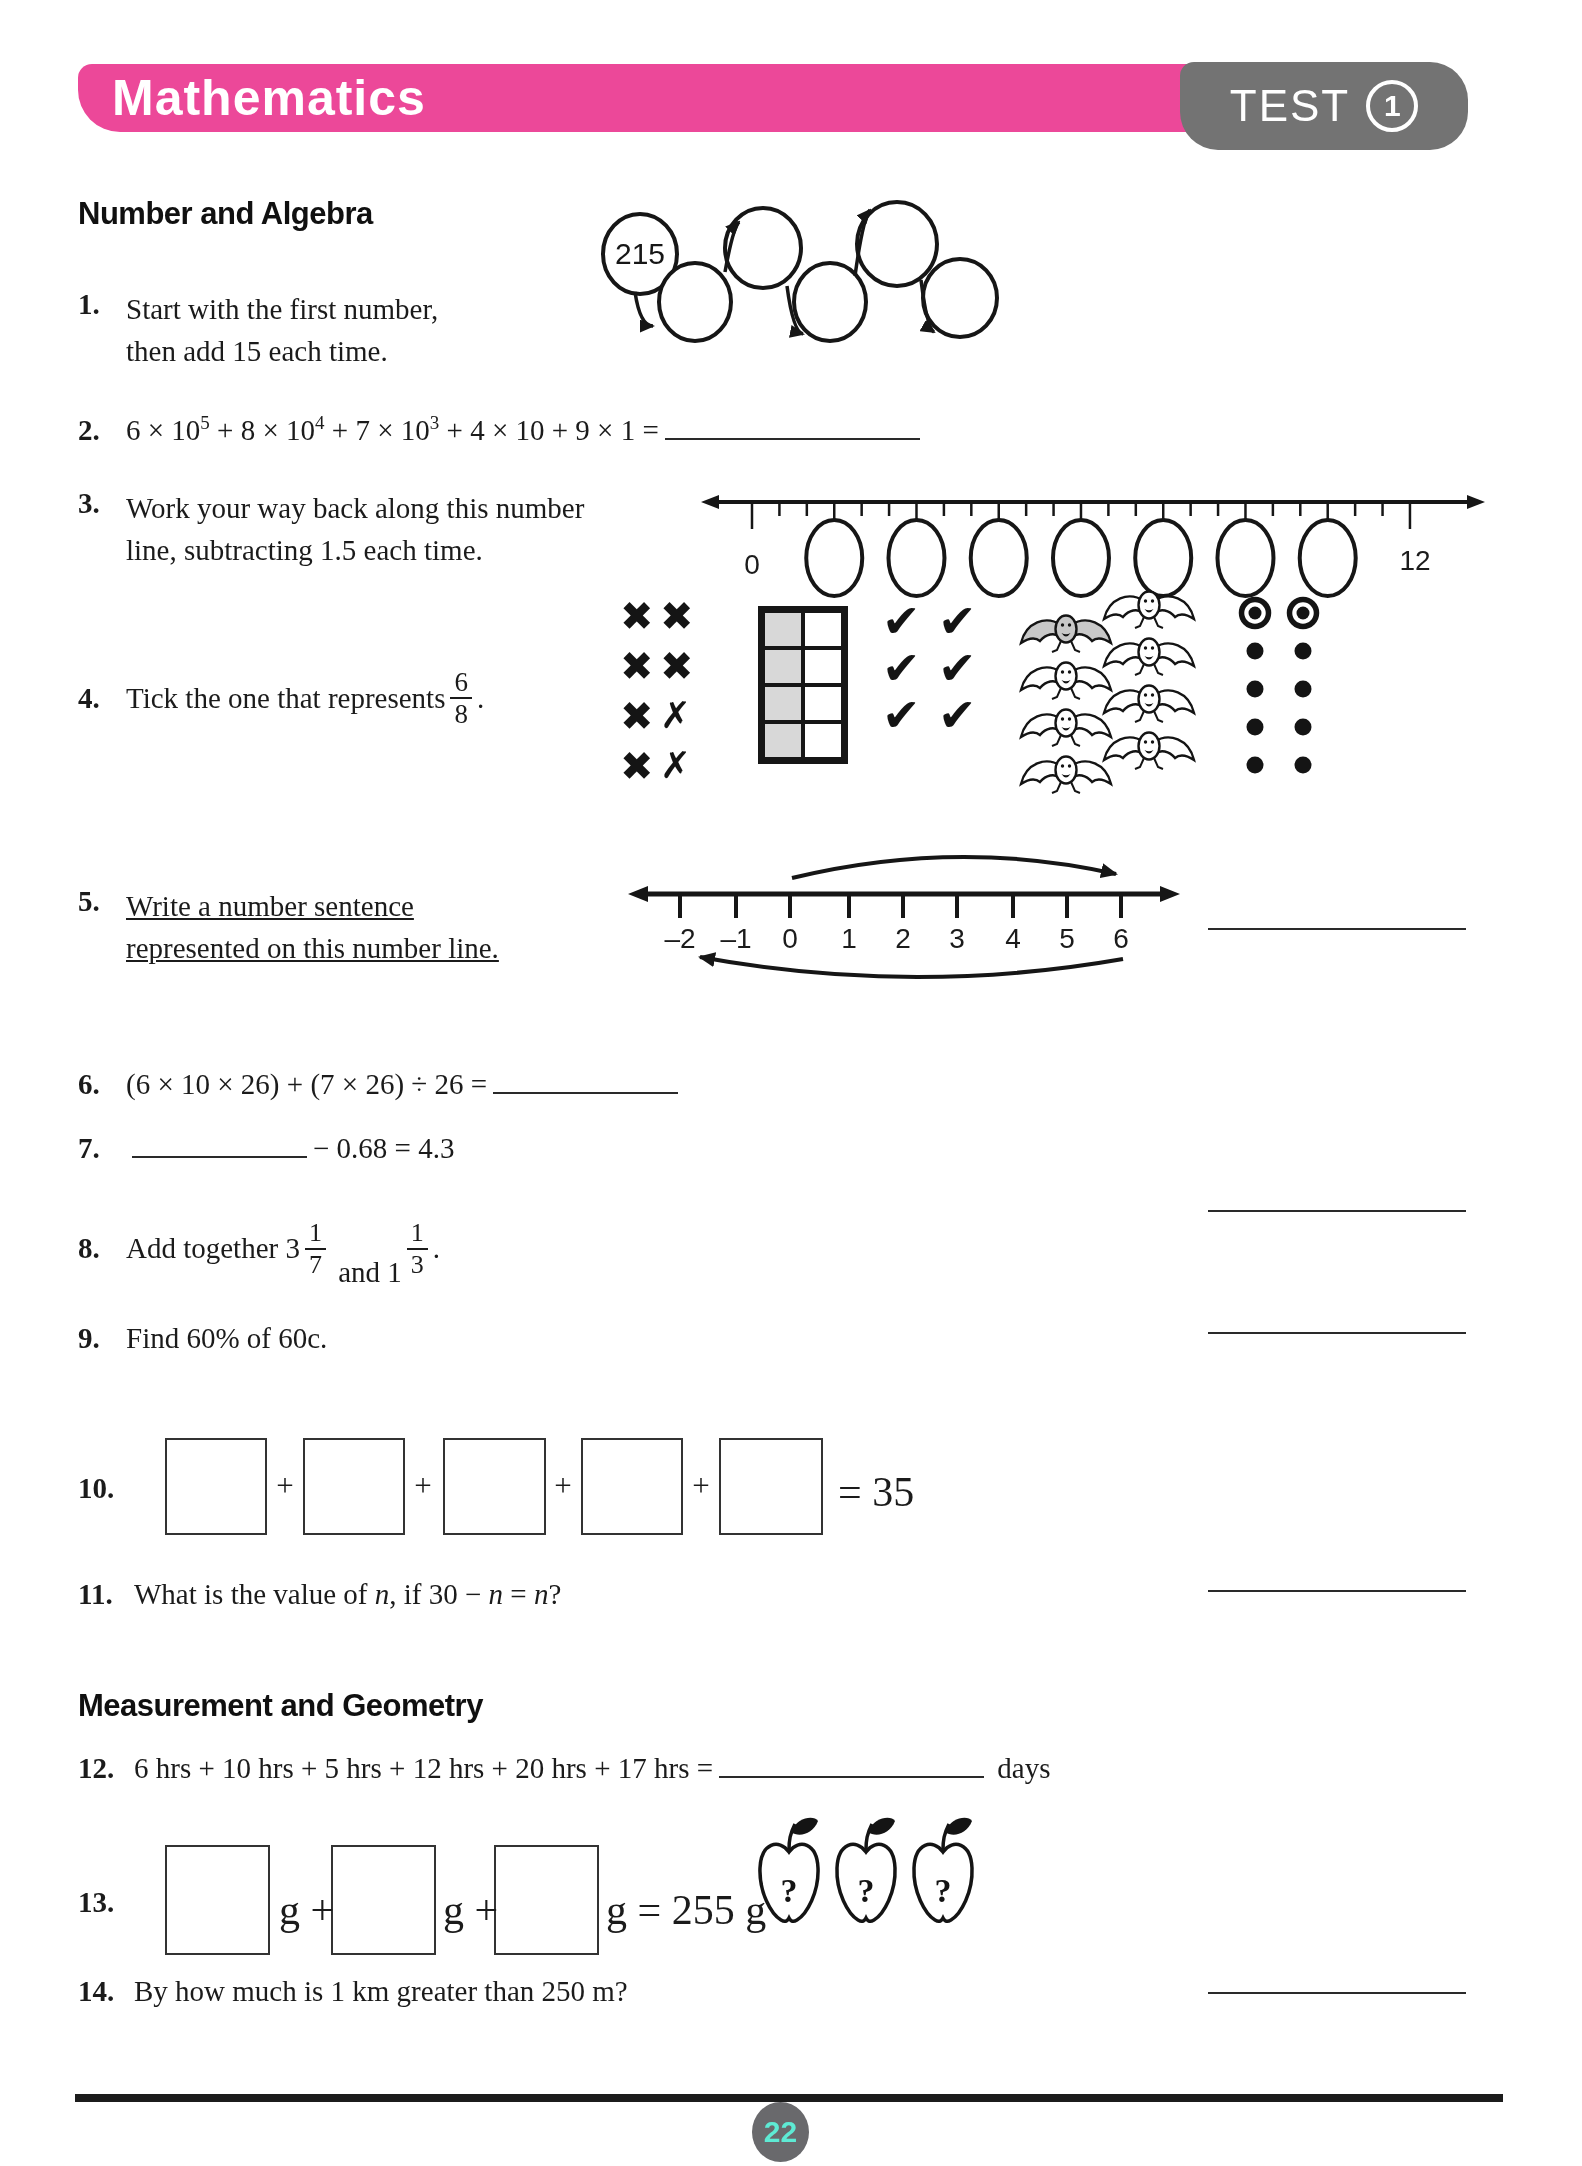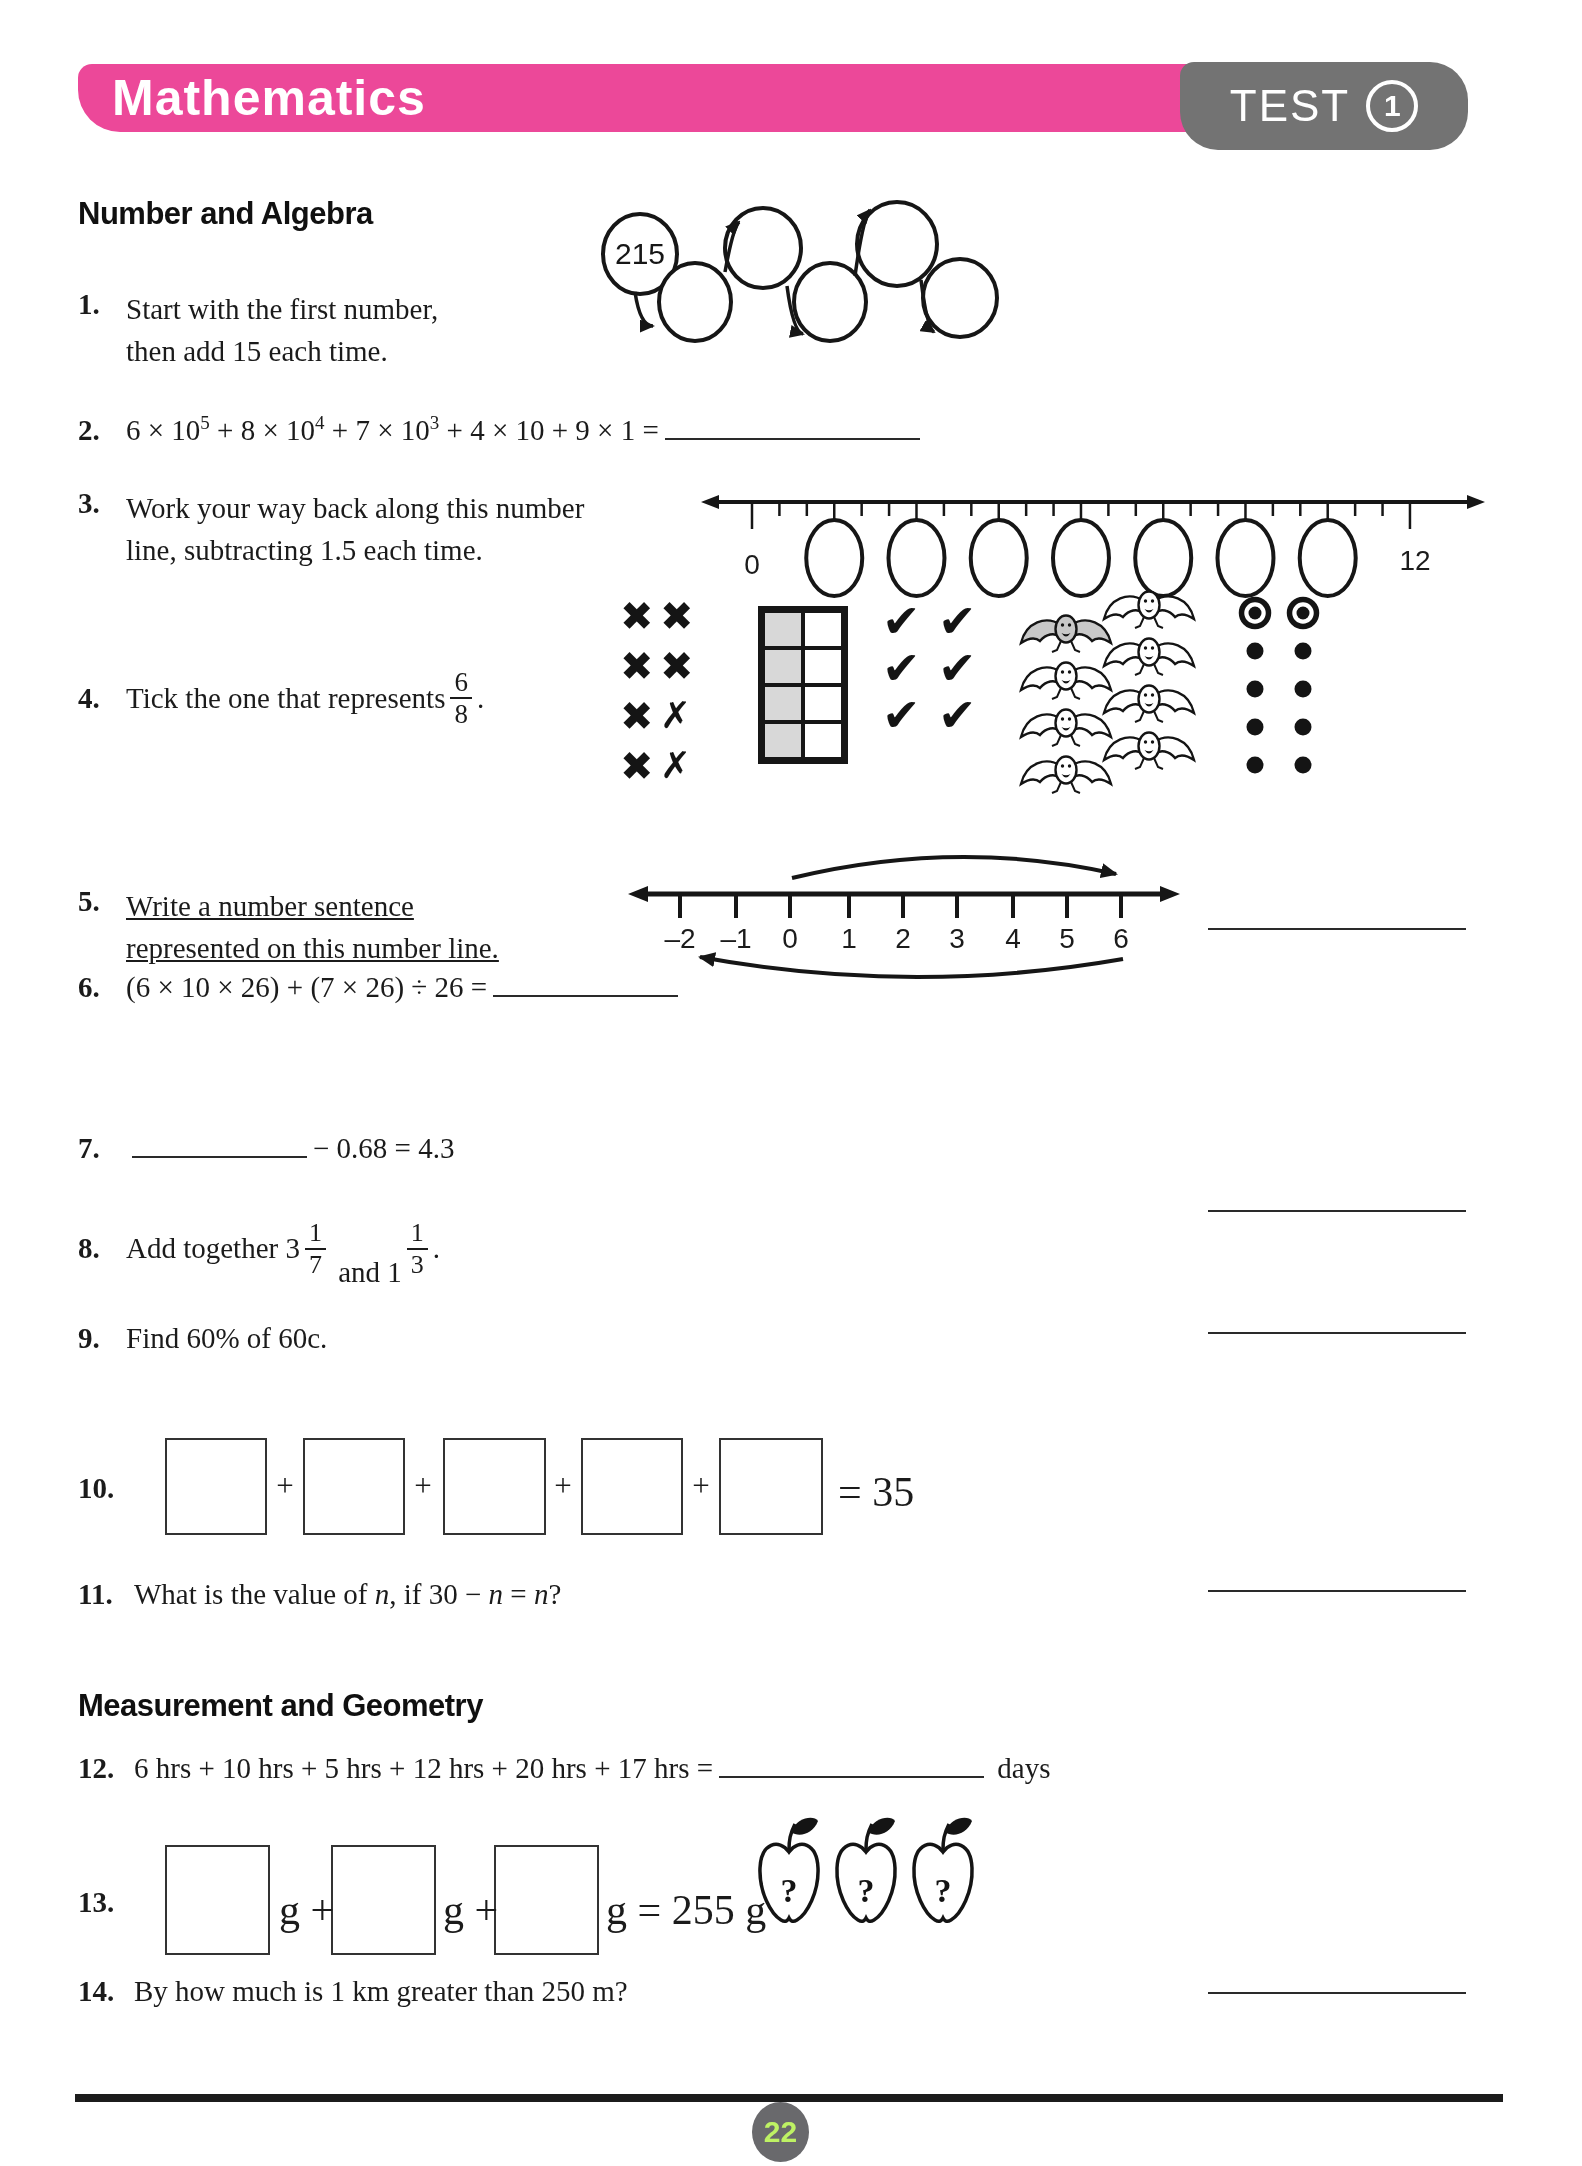--- a/index.html
+++ b/index.html
@@ -51,21 +51,21 @@
   .checks span { font-size:46px; line-height:47px; }
 
   .wbox { position:absolute; border:2.5px solid #333; background:#fff; }
   .plus { position:absolute; width:36px; text-align:center; font-size:31px; }
   .eq { position:absolute; font-size:42px; }
 
   
   .footer-rule { left:75px; top:2094px; width:1428px; height:8px; background:#1c1c1c; }
   .page-badge { left:752px; top:2102px; width:57px; height:60px; border-radius:50%;
                 background:#69696c; display:flex; align-items:center; justify-content:center; }
-  .page-badge span { font-family:"Liberation Sans", sans-serif; font-weight:bold; font-size:30px; color:#bef264; }
+  .page-badge span { font-family:"Liberation Sans", sans-serif; font-weight:bold; font-size:30px; color:#5eead4; }
 
   svg { overflow:visible; }
   .nl-label { font-family:"Liberation Sans", sans-serif; font-size:28px; fill:#1b1b1b; }
 </style>
 </head>
 <body>
 
 <div class="page">
 
   <div class="abs banner">
@@ -282,21 +282,21 @@
       <text x="335" y="116" text-anchor="middle" class="nl-label">3</text>
       <text x="391" y="116" text-anchor="middle" class="nl-label">4</text>
       <text x="445" y="116" text-anchor="middle" class="nl-label">5</text>
       <text x="499" y="116" text-anchor="middle" class="nl-label">6</text>
     </g>
     <path d="M 170,46 Q 335,6 494,42" fill="none" stroke="#161616" stroke-width="4" marker-end="url(#ah5)"></path>
     <path d="M 501,127 Q 290,164 78,125" fill="none" stroke="#161616" stroke-width="4" marker-end="url(#ah5)"></path>
   </svg>
   <div class="ansline" style="left:1208px; top:910px;"></div>
 
-  <div class="abs qrow" style="left:78px; top:971px;">
+  <div class="abs qrow" style="left:78px; top:1068px;">
     <span class="qnum">6.</span><span>(6 × 10 × 26) + (7 × 26) ÷ 26 =</span><span class="blank" style="width:185px;"></span>
   </div>
 
   <div class="abs qrow" style="left:78px; top:1132px;">
     <span class="qnum">7.</span><span class="blank" style="width:175px;"></span><span class="keep-sp">− 0.68 = 4.3</span>
   </div>
 
   <div class="abs" style="left:78px; top:1208px; display:flex; align-items:center; font-size:29px;">
     <span class="qnum">8.</span>
       <span>Add together 3</span>

